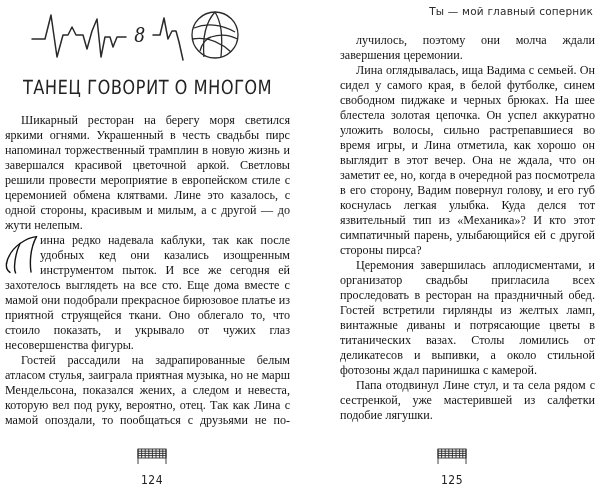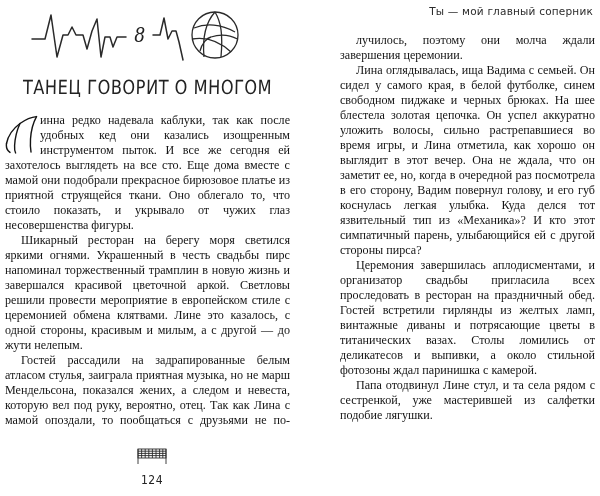--- a/index.html
+++ b/index.html
@@ -160,33 +160,33 @@
             <path d="M10 41 C12 33 17 28 21 27"></path>
           </svg>
         </span>
       </div>
 
       <div class="chapter-title">ТАНЕЦ ГОВОРИТ О МНОГОМ</div>
     </div>
 
     <div class="body-text">
 
+      <p class="para">
+        <span>Шикарный ресторан на берегу моря светился яркими огнями. Украшенный в честь свадьбы пирс напоминал торжественный трамплин в новую жизнь и завершался красивой цветочной аркой. Светловы решили провести мероприятие в европейском стиле с церемонией обмена клятвами. Лине это казалось, с одной стороны, красивым и милым, а с другой — до жути нелепым.</span>
+      </p>
+
       <p class="para para-dropcap">
         <span class="dropcap-svg">
           <svg width="34" height="40" viewBox="0 0 34 40" fill="none" stroke="#141414" stroke-width="1.4" stroke-linecap="round">
             <path d="M1.5 29.5 C3 22 7.5 15 15 9.5 C21 5.2 27 3 31.5 2.6"></path>
             <path d="M31.5 2.6 C28 9 26 17 25.5 25 C25.2 30 25.4 34 26 38"></path>
             <path d="M15 9.5 C12 16 10 24 9.6 31.5 C9.4 35 9.8 37.5 10.6 39"></path>
             <path d="M1.5 29.5 C1 33 2.2 36.5 5 38.4"></path>
           </svg>
         </span><span>инна редко надевала каблуки, так как после удобных кед они казались изощренным инструментом пыток. И все же сегодня ей захотелось выглядеть на все сто. Еще дома вместе с мамой они подобрали прекрасное бирюзовое платье из приятной струящейся ткани. Оно облегало то, что стоило показать, и укрывало от чужих глаз несовершенства фигуры.</span>
-      </p>
-
-      <p class="para">
-        <span>Шикарный ресторан на берегу моря светился яркими огнями. Украшенный в честь свадьбы пирс напоминал торжественный трамплин в новую жизнь и завершался красивой цветочной аркой. Светловы решили провести мероприятие в европейском стиле с церемонией обмена клятвами. Лине это казалось, с одной стороны, красивым и милым, а с другой — до жути нелепым.</span>
       </p>
 
       <p class="para last-justify">
         <span>Гостей рассадили на задрапированные белым атласом стулья, заиграла приятная музыка, но не марш Мендельсона, показался жених, а следом и невеста, которую вел под руку, вероятно, отец. Так как Лина с мамой опоздали, то пообщаться с друзьями не по-</span>
       </p>
     </div>
 
     <div class="folio">
       <span class="folio-net">
         <svg width="34" height="17" viewBox="0 0 34 17" fill="none" stroke="#2a2a2a" stroke-width="0.9">
@@ -226,15 +226,35 @@
       <p class="para">
         <span>Церемония завершилась аплодисментами, и организатор свадьбы пригласила всех проследовать в ресторан на праздничный обед. Гостей встретили гирлянды из желтых ламп, винтажные диваны и потрясающие цветы в титанических вазах. Столы ломились от деликатесов и выпивки, а около стильной фотозоны ждал паринишка с камерой.</span>
       </p>
 
       <p class="para">
         <span>Папа отодвинул Лине стул, и та села рядом с сестренкой, уже мастерившей из салфетки подобие лягушки.</span>
       </p>
 
     </div>
 
+    <div class="folio">
+      <span class="folio-net">
+        <svg width="34" height="17" viewBox="0 0 34 17" fill="none" stroke="#2a2a2a" stroke-width="0.9">
+          <line x1="3" y1="1" x2="3" y2="16"></line>
+          <line x1="31" y1="1" x2="31" y2="16"></line>
+          <rect x="3" y="1" width="28" height="9" fill="none"></rect>
+          <line x1="3" y1="3.2" x2="31" y2="3.2"></line>
+          <line x1="3" y1="5.4" x2="31" y2="5.4"></line>
+          <line x1="3" y1="7.6" x2="31" y2="7.6"></line>
+          <line x1="6.6" y1="1" x2="6.6" y2="10"></line>
+          <line x1="10.2" y1="1" x2="10.2" y2="10"></line>
+          <line x1="13.8" y1="1" x2="13.8" y2="10"></line>
+          <line x1="17.4" y1="1" x2="17.4" y2="10"></line>
+          <line x1="21" y1="1" x2="21" y2="10"></line>
+          <line x1="24.6" y1="1" x2="24.6" y2="10"></line>
+          <line x1="27.8" y1="1" x2="27.8" y2="10"></line>
+        </svg>
+      </span>
+      <span class="folio-num">125</span>
+    </div>
   </div>
 
 </div>
 
 </body></html>

